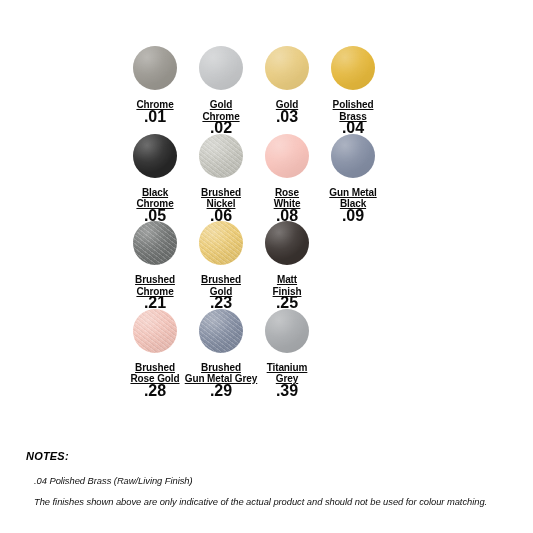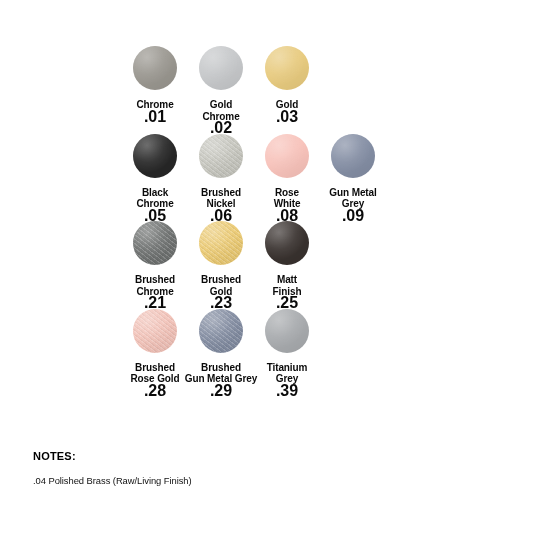--- a/index.html
+++ b/index.html
@@ -103,58 +103,60 @@
 
   .swatch-label {
     margin-top: 3px;
     font-size: 10px;
     line-height: 11.5px;
     font-weight: bold;
     text-align: center;
     letter-spacing: -0.1px;
     white-space: pre-line;
     color: #0a0a0a;
+    text-decoration: underline;
   }
 
   .swatch-code {
     font-size: 16px;
     line-height: 11.5px;
     font-weight: bold;
     text-align: center;
     color: #0a0a0a;
   }
 
   
   .swatch-cell.wide .swatch-label {
     width: 96px;
     margin-left: -15px;
     margin-right: -15px;
   }
 
   
   #notes-block {
     position: absolute;
-    left: 33px;
+    left: 26px;
     top: 450px;
     width: 480px;
+    font-style: italic;
   }
 
   #notes-heading {
     font-size: 11px;
     font-weight: bold;
     line-height: 13px;
     letter-spacing: 0.2px;
     margin: 0 0 11px 0;
     color: #000;
   }
 
   .notes-line {
     font-size: 9.4px;
     line-height: 13px;
-    margin: 0;
+    margin: 8px;
     color: #111;
     letter-spacing: -0.05px;
     white-space: nowrap;
   }
 </style>
 </head>
 <body>
 
 <div id="chart-sheet">
 
@@ -175,20 +177,28 @@
 Chrome</div>
           <div class="swatch-code">.02</div>
         </div>
         <div class="swatch-cell">
           <div class="swatch-disc-wrap">
             <div class="swatch-disc" style="background: rgb(232, 203, 127);"></div>
           </div>
           <div class="swatch-label">Gold</div>
           <div class="swatch-code">.03</div>
         </div>
+        <div class="swatch-cell">
+          <div class="swatch-disc-wrap">
+            <div class="swatch-disc" style="background: rgb(229, 184, 60);"></div>
+          </div>
+          <div class="swatch-label">Polished
+Brass</div>
+          <div class="swatch-code">.04</div>
+        </div>
       </div>
       <div class="swatch-row">
         <div class="swatch-cell">
           <div class="swatch-disc-wrap">
             <div class="swatch-disc" style="background: rgb(39, 39, 39);"></div>
           </div>
           <div class="swatch-label">Black
 Chrome</div>
           <div class="swatch-code">.05</div>
         </div>
@@ -206,21 +216,21 @@
           </div>
           <div class="swatch-label">Rose
 White</div>
           <div class="swatch-code">.08</div>
         </div>
         <div class="swatch-cell">
           <div class="swatch-disc-wrap">
             <div class="swatch-disc" style="background: rgb(132, 142, 164);"></div>
           </div>
           <div class="swatch-label">Gun Metal
-Grey</div>
+Black</div>
           <div class="swatch-code">.09</div>
         </div>
       </div>
       <div class="swatch-row">
         <div class="swatch-cell">
           <div class="swatch-disc-wrap">
             <div class="swatch-disc brushed" style="background: rgb(111, 114, 113);"></div>
           </div>
           <div class="swatch-label">Brushed
 Chrome</div>
@@ -268,16 +278,17 @@
 Grey</div>
           <div class="swatch-code">.39</div>
         </div>
       </div>
     </div>
 
   <div id="notes-block">
     <div id="notes-heading">NOTES:</div>
     <div id="notes-lines">
         <div class="notes-line">.04 Polished Brass  (Raw/Living Finish)</div>
+        <div class="notes-line">The finishes shown above are only indicative of the actual product and should not be used for colour matching.</div>
       </div>
   </div>
 
 </div>
 
 </body></html>

